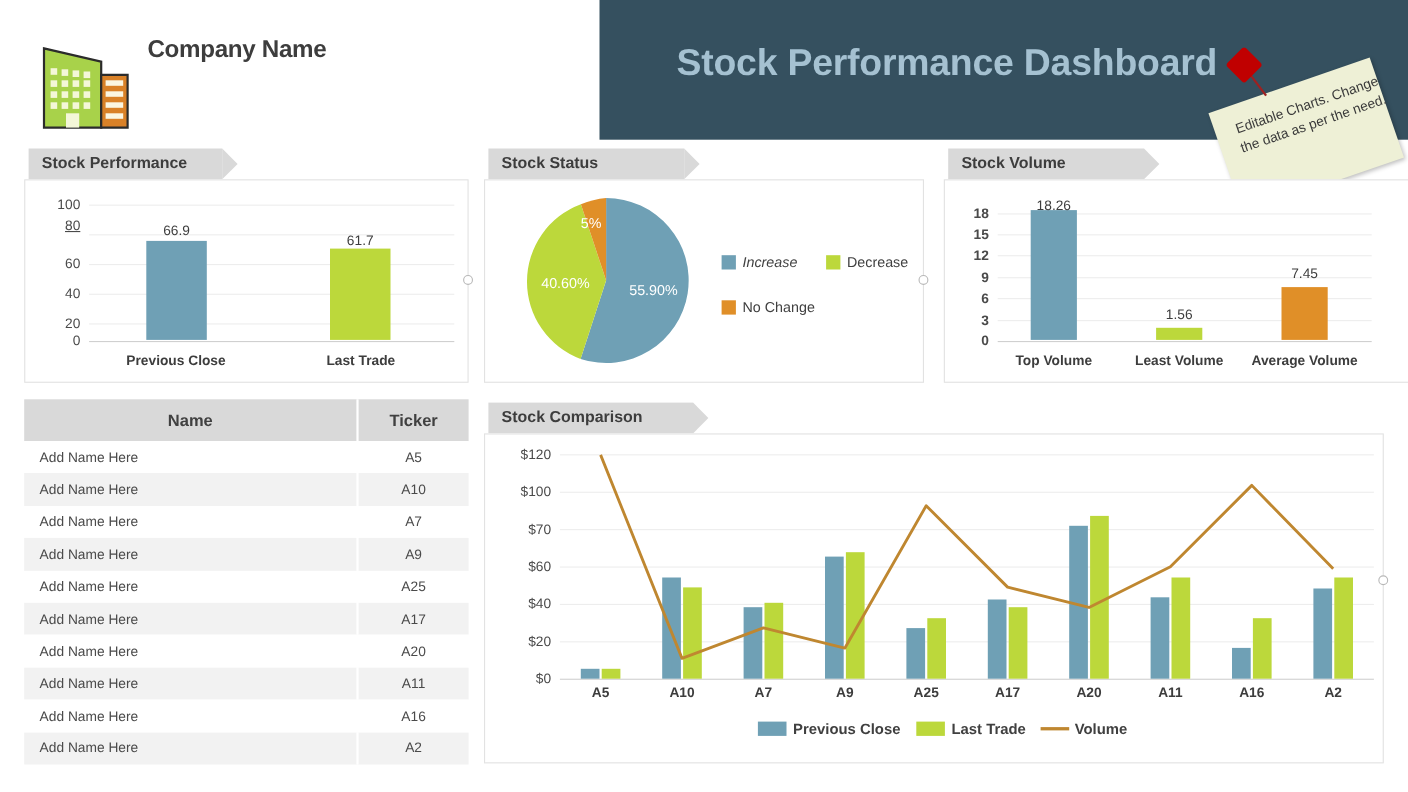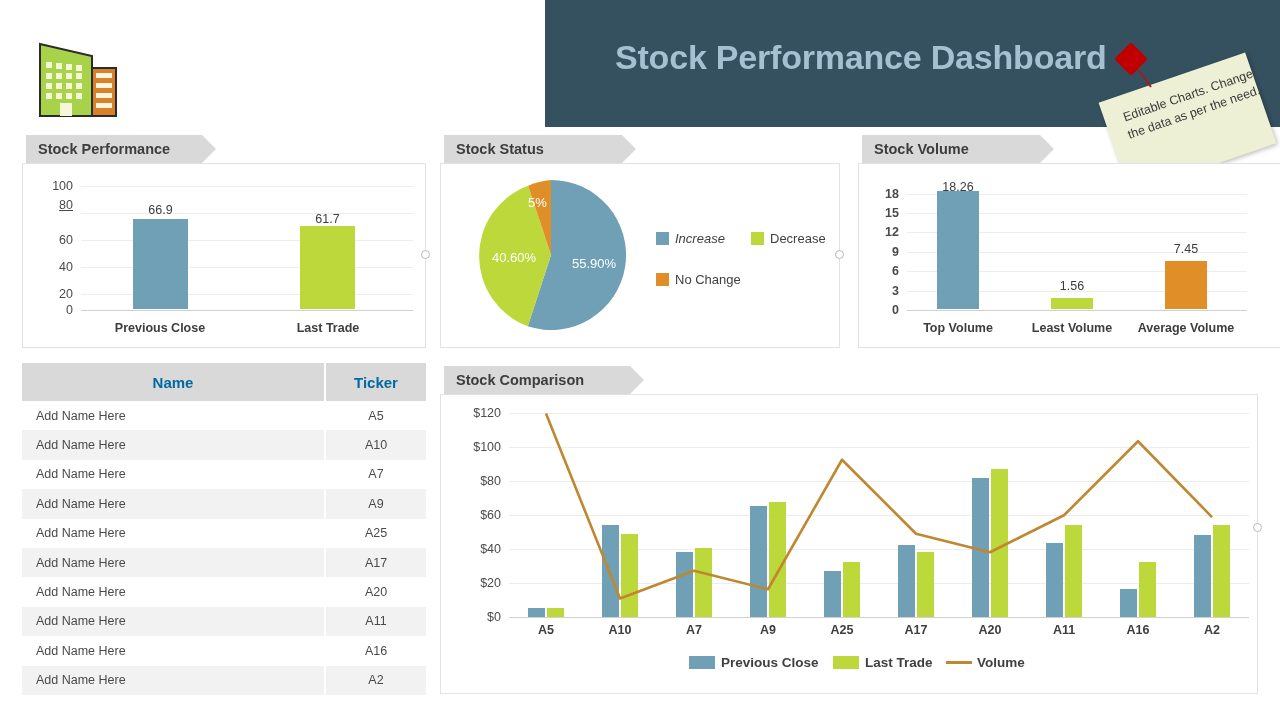--- a/index.html
+++ b/index.html
@@ -65,21 +65,21 @@
   .bar { position:absolute; bottom:0; }
 
   
   .legend-item { position:absolute; display:flex; align-items:center; font-size:13px; }
   .legend-sw { width:13px; height:13px; margin-right:6px; }
   .legend-line { width:26px; height:3px; margin-right:5px; }
 
   
   .tbl { position:absolute; left:22px; top:363px; width:404px; border-collapse:collapse; }
   .tbl th {
-    background:#d9d9d9; color:#0369a1; font-size:15px; font-weight:bold;
+    background:#d9d9d9; color:#404040; font-size:15px; font-weight:bold;
     height:38px; border-right:2px solid #fff;
   }
   .tbl th:last-child { border-right:none; }
   .tbl td {
     font-size:12.5px; color:#4a4a4a; height:29.4px; padding-left:14px;
     border-right:2px solid #fff;
   }
   .tbl td.tick { text-align:center; padding-left:0; border-right:none; }
   .tbl tbody tr:nth-child(odd) { background:#ffffff; }
   .tbl tbody tr:nth-child(even) { background:#f2f2f2; }
@@ -118,20 +118,21 @@
     <g fill="#fbf6e2">
       <rect x="70" y="45" width="16" height="5"></rect>
         <rect x="70" y="55" width="16" height="5"></rect>
       <rect x="70" y="65" width="16" height="5"></rect>
         <rect x="70" y="75" width="16" height="5"></rect>
     </g>
   </svg>
 </div>
 
 <div class="company-block">
+  <div class="company-name">Company Name</div>
 </div>
 
 <div class="sticky"></div>
 <div class="sticky-text">Editable Charts. Change the data as per the need.</div>
 <div class="pin">
   <svg viewBox="0 0 42 46" width="42" height="46">
     <line x1="20" y1="20" x2="38" y2="44" stroke="#9e2020" stroke-width="2"></line>
     <rect x="6" y="4" width="24" height="24" rx="3" fill="#c00000" transform="rotate(45 18 16)"></rect>
   </svg>
 </div>
@@ -285,21 +286,21 @@
   <div class="gridline" style="left:68px; top:18px; width:740px;"></div>
   <div class="gridline" style="left:68px; top:52px; width:740px;"></div>
   <div class="gridline" style="left:68px; top:86px; width:740px;"></div>
   <div class="gridline" style="left:68px; top:120px; width:740px;"></div>
   <div class="gridline" style="left:68px; top:154px; width:740px;"></div>
   <div class="gridline" style="left:68px; top:188px; width:740px;"></div>
   <div class="gridline" style="left:68px; top:222px; width:740px; background:#d0d0d0;"></div>
 
   <div class="axis-label" style="left:4px; top:11px; width:56px;">$120</div>
   <div class="axis-label" style="left:4px; top:45px; width:56px;">$100</div>
-  <div class="axis-label" style="left:4px; top:79px; width:56px;">$80</div>
+  <div class="axis-label" style="left:4px; top:79px; width:56px;">$70</div>
   <div class="axis-label" style="left:4px; top:113px; width:56px;">$60</div>
   <div class="axis-label" style="left:4px; top:147px; width:56px;">$40</div>
   <div class="axis-label" style="left:4px; top:181px; width:56px;">$20</div>
   <div class="axis-label" style="left:4px; top:215px; width:56px;">$0</div>
 
   <div id="cmp-bars" style="position:absolute; left:68px; top:0; width:740px; height:222px;">
       <div class="bar" style="left: 19px; bottom: 0px; width: 17px; height: 9.25px; background: rgb(111, 160, 181);"></div>
       <div class="bar" style="left: 38px; bottom: 0px; width: 17px; height: 9.25px; background: rgb(188, 216, 59);"></div>
       <div class="bar" style="left: 93px; bottom: 0px; width: 17px; height: 91.575px; background: rgb(111, 160, 181);"></div>
       <div class="bar" style="left: 112px; bottom: 0px; width: 17px; height: 83.25px; background: rgb(188, 216, 59);"></div>

